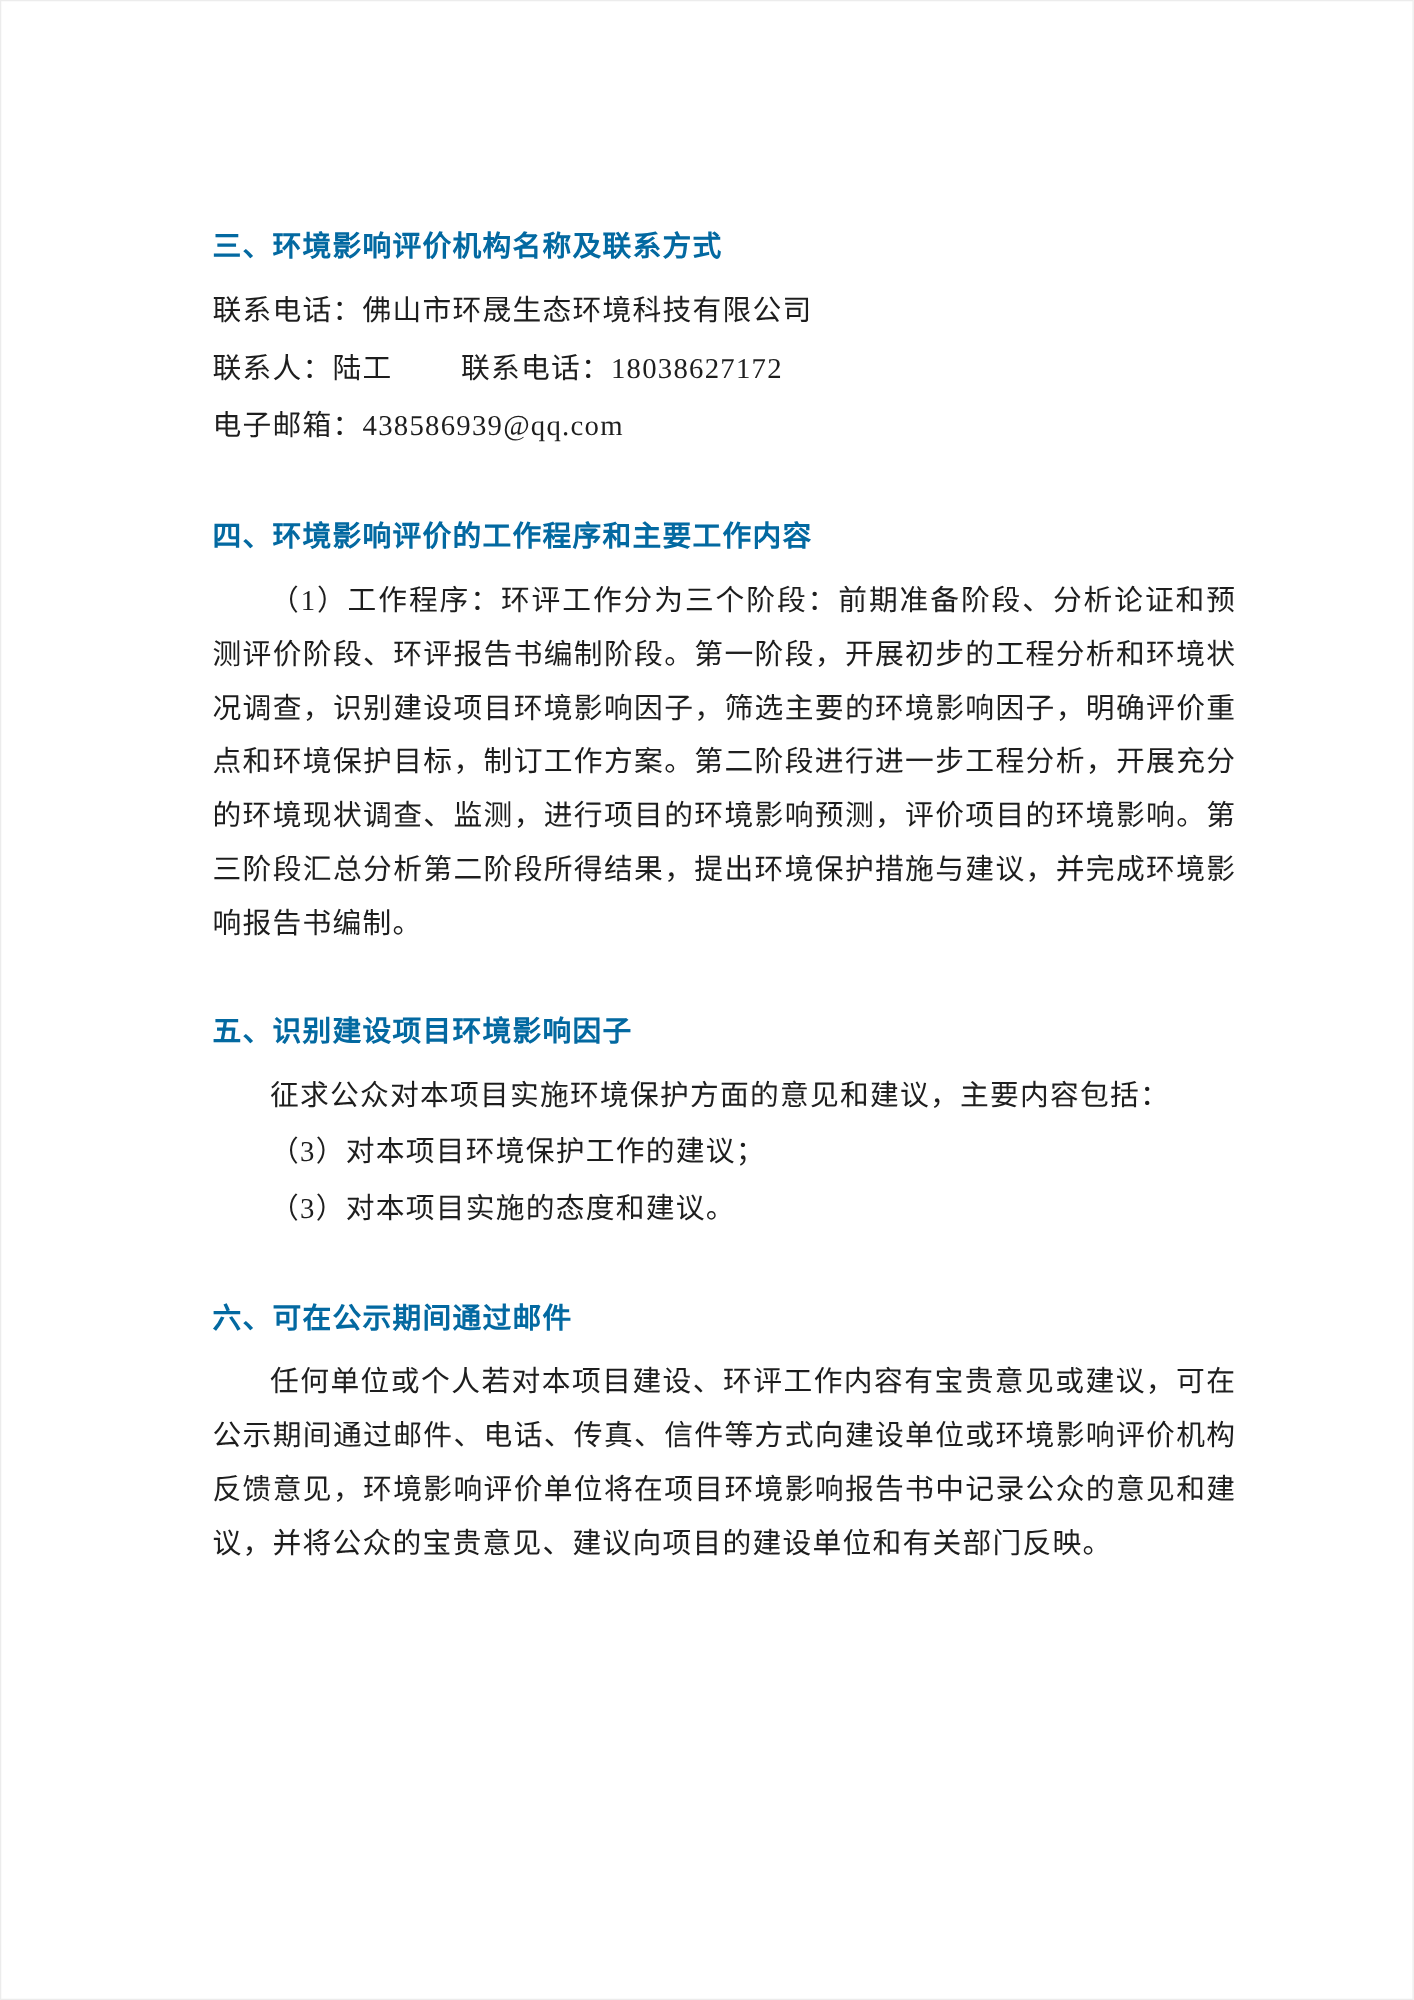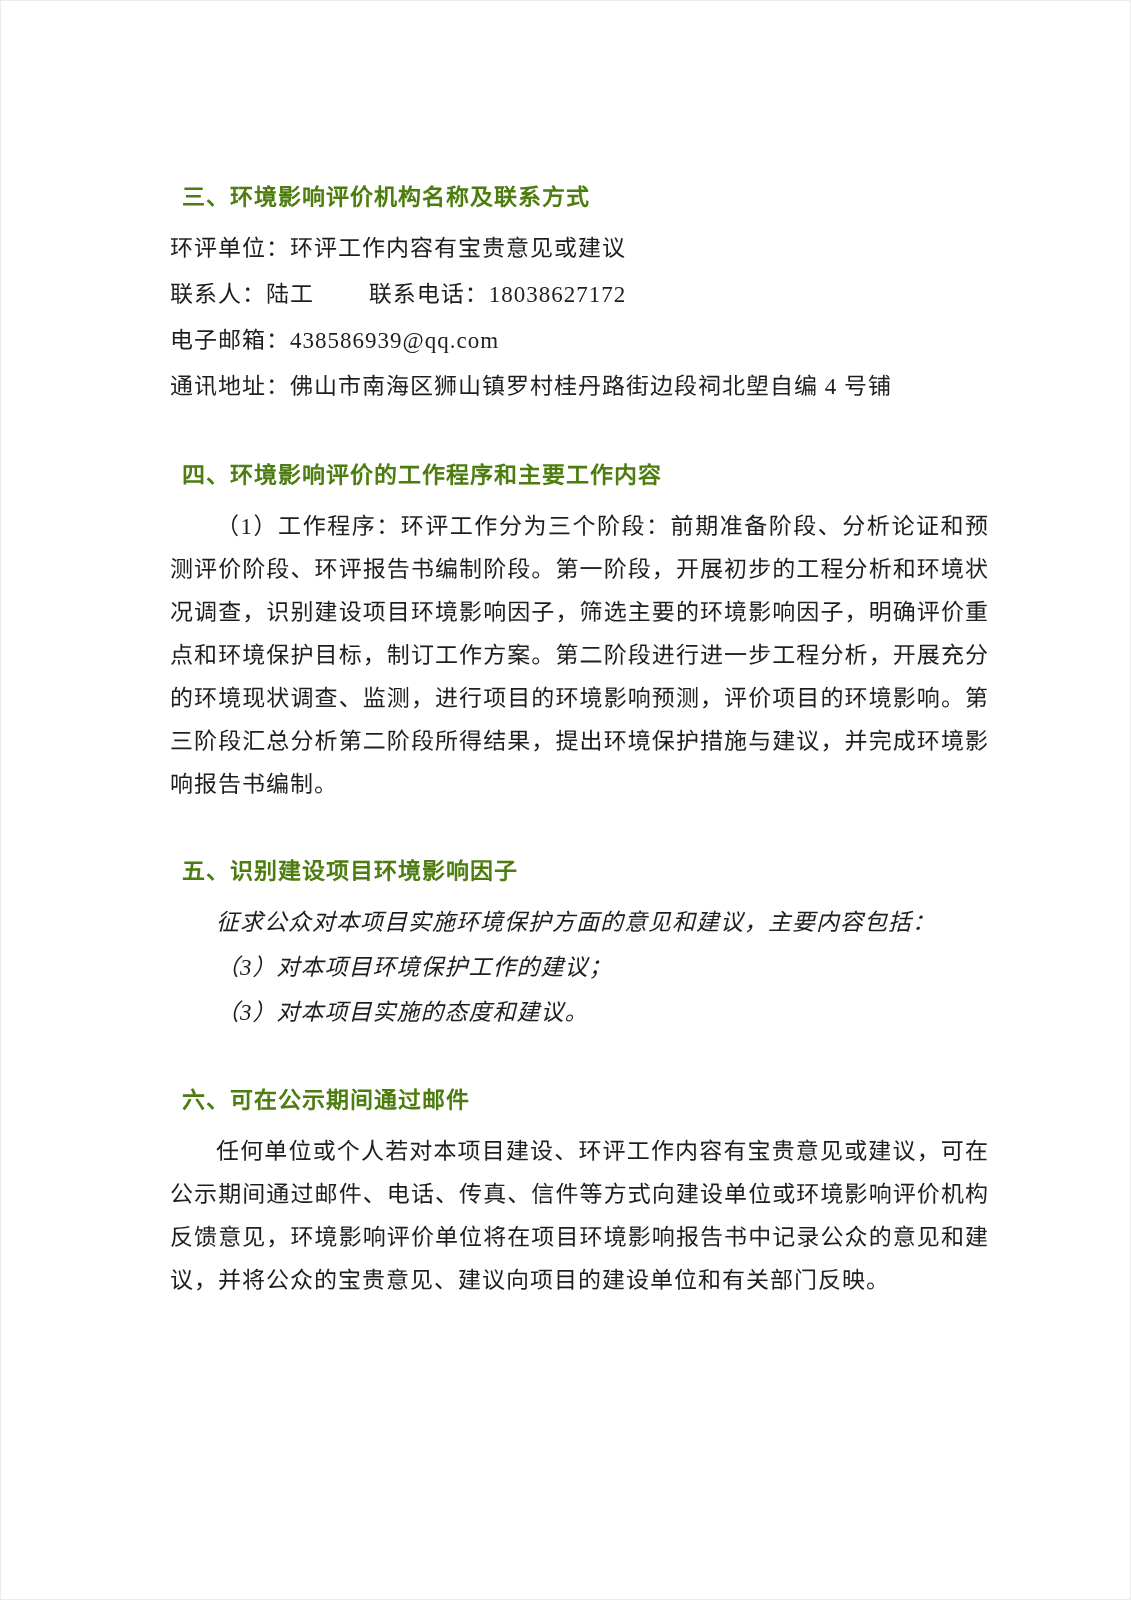--- a/index.html
+++ b/index.html
@@ -20,22 +20,22 @@
     box-sizing: border-box;
     width: 1131px;
     height: 1600px;
     padding: 176px 142px 40px 170px;
   }
   .section-heading {
     font-size: 23px;
     font-weight: bold;
     line-height: 44px;
     letter-spacing: 1px;
-    color: #4d7c0f;
-    margin: 44px 0 6px 12px;
+    color: #0369a1;
+    margin: 44px 0 6px 0;
   }
   .section-heading.first {
     margin-top: 0;
   }
   .contact-line {
     font-size: 23px;
     line-height: 46px;
     letter-spacing: 1px;
     margin: 0;
     white-space: pre-wrap;
@@ -47,34 +47,32 @@
     margin: 7px 0 0 0;
     text-indent: 2em;
     text-align: justify;
   }
   .item-line {
     font-size: 23px;
     line-height: 45px;
     letter-spacing: 1px;
     margin: 0;
     text-indent: 2em;
-    font-style: italic;
   }
 </style>
 </head>
 <body>
 
 <div class="page">
 
   <h2 class="section-heading first">三、环境影响评价机构名称及联系方式</h2>
   <div>
-    <p class="contact-line">环评单位：环评工作内容有宝贵意见或建议</p>
+    <p class="contact-line">联系电话：佛山市环晟生态环境科技有限公司</p>
     <p class="contact-line">联系人：陆工　　 联系电话：18038627172</p>
     <p class="contact-line">电子邮箱：438586939@qq.com</p>
-    <p class="contact-line">通讯地址：佛山市南海区狮山镇罗村桂丹路街边段祠北塱自编 4 号铺</p>
   </div>
 
   <h2 class="section-heading">四、环境影响评价的工作程序和主要工作内容</h2>
   <p class="para">（1）工作程序：环评工作分为三个阶段：前期准备阶段、分析论证和预测评价阶段、环评报告书编制阶段。第一阶段，开展初步的工程分析和环境状况调查，识别建设项目环境影响因子，筛选主要的环境影响因子，明确评价重点和环境保护目标，制订工作方案。第二阶段进行进一步工程分析，开展充分的环境现状调查、监测，进行项目的环境影响预测，评价项目的环境影响。第三阶段汇总分析第二阶段所得结果，提出环境保护措施与建议，并完成环境影响报告书编制。</p>
 
   <h2 class="section-heading">五、识别建设项目环境影响因子</h2>
   <p class="item-line">征求公众对本项目实施环境保护方面的意见和建议，主要内容包括：</p>
   <p class="item-line">（3）对本项目环境保护工作的建议；</p>
   <p class="item-line">（3）对本项目实施的态度和建议。</p>
 

